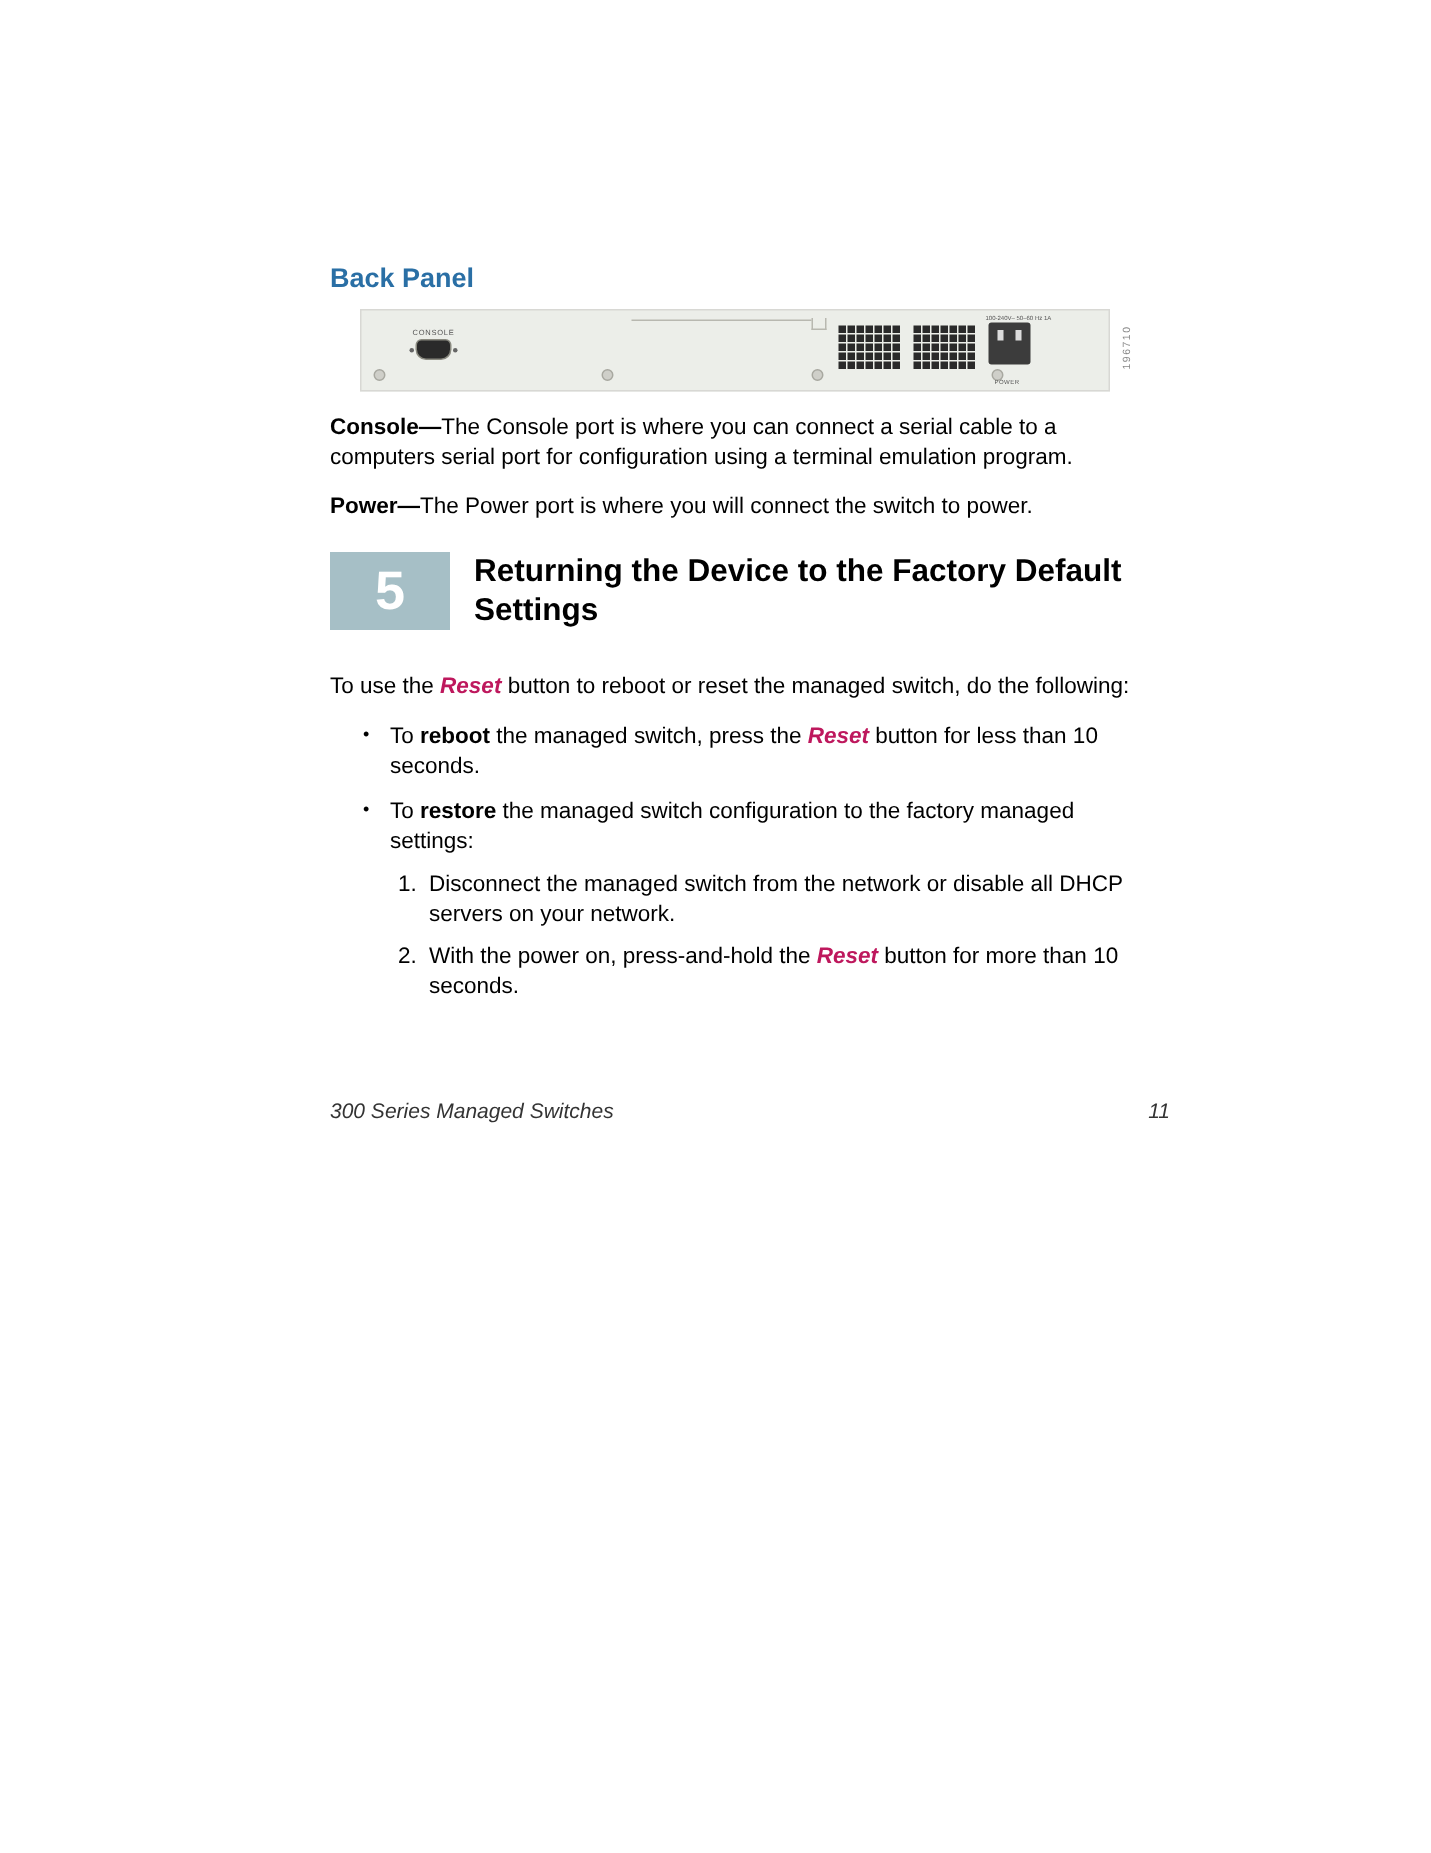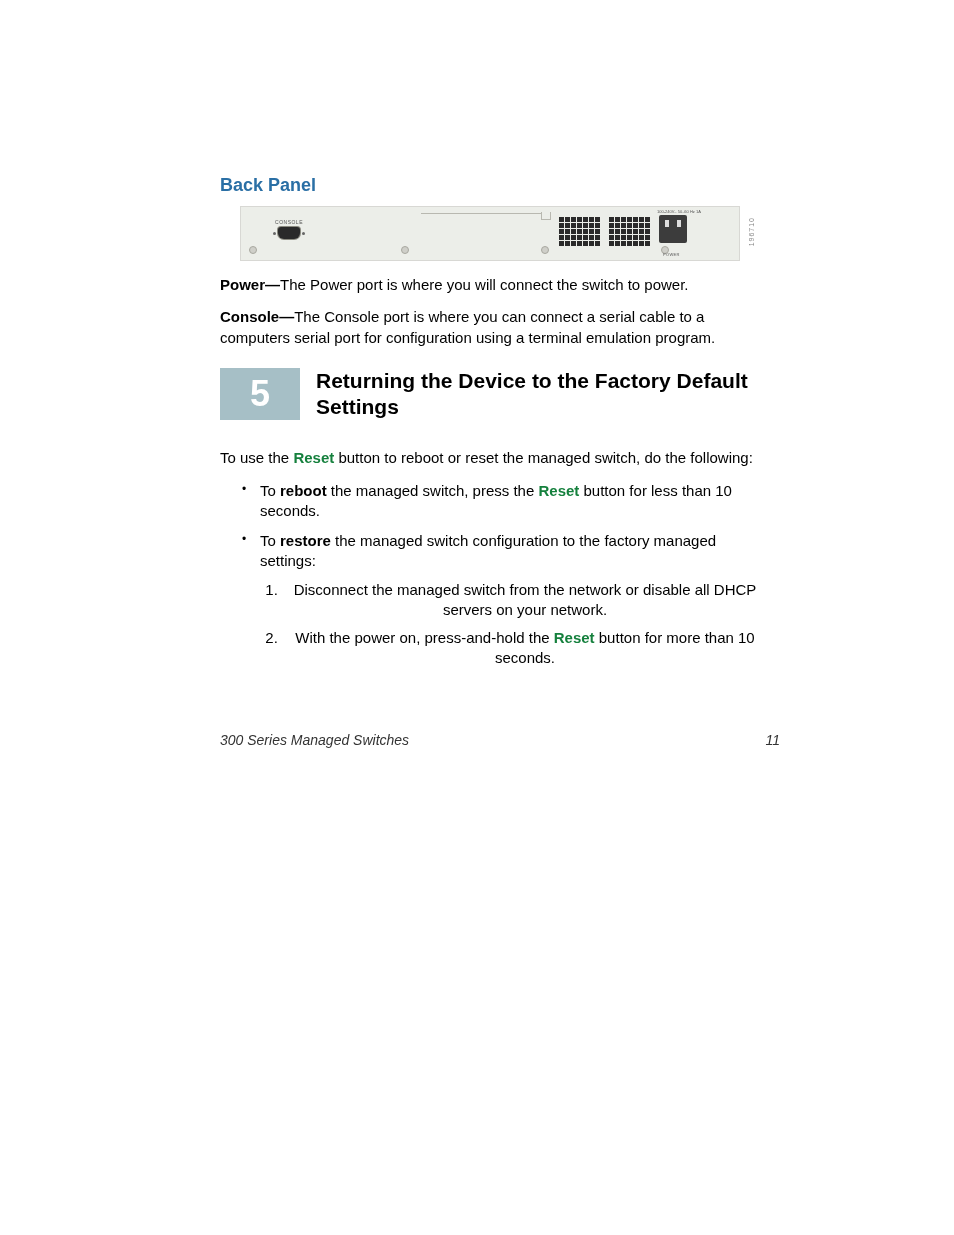--- a/index.html
+++ b/index.html
@@ -1,21 +1,21 @@
 <!DOCTYPE html>
 <html><head>
 <meta charset="utf-8">
 <style>
   * { box-sizing: border-box; margin: 0; padding: 0; }
   html, body { width: 954px; height: 1235px; background: #ffffff; font-family: Arial, Helvetica, sans-serif; color: #000; }
   .page { position: relative; width: 954px; height: 928px; padding: 175px 190px 0 220px; }
   .section-title { color: #2a6fa5; font-weight: bold; font-size: 18px; margin-bottom: 10px; }
   .body-text { font-size: 15px; line-height: 1.35; margin-bottom: 12px; }
   .bold { font-weight: bold; }
-  .reset-link { color: #15803d; font-weight: bold; }
+  .reset-link { color: #be185d; font-weight: bold; font-style: italic; }
 
   
   .panel-wrap { position: relative; width: 500px; height: 55px; margin: 10px 0 14px 20px; background: #eceee9; border: 1px solid #d8d8d4; }
   .screw { position: absolute; width: 8px; height: 8px; border-radius: 50%; background: #cfcfc9; border: 1px solid #a8a8a0; }
   .screw.s1 { left: 8px;  bottom: 6px; }
   .screw.s2 { left: 160px; bottom: 6px; }
   .screw.s3 { left: 300px; bottom: 6px; }
   .screw.s4 { left: 420px; bottom: 6px; }
   .console-group { position: absolute; left: 32px; top: 12px; }
   .console-label { font-size: 5px; color: #555; letter-spacing: 0.5px; margin-bottom: 2px; text-align: center; }
@@ -40,21 +40,21 @@
 
   
   .sec5 { display: flex; align-items: stretch; margin: 20px 0 28px 0; }
   .sec5-num { width: 80px; background: #a6bfc6; color: #fff; font-size: 36px; font-weight: bold; display: flex; align-items: center; justify-content: center; }
   .sec5-title { flex: 1; padding-left: 16px; font-size: 21px; font-weight: bold; line-height: 1.25; display: flex; align-items: center; }
 
   
   ul.bullets { list-style: none; margin: 6px 0 0 22px; }
   ul.bullets > li { position: relative; padding-left: 18px; font-size: 15px; line-height: 1.35; margin-bottom: 10px; }
   ul.bullets > li::before { content: "•"; position: absolute; left: 0; top: 0; font-size: 12px; }
-  ol.numbered { list-style: decimal; margin: 8px 0 0 22px; text-align: center; }
+  ol.numbered { list-style: decimal; margin: 8px 0 0 22px; }
   ol.numbered > li { font-size: 15px; line-height: 1.35; margin-bottom: 8px; padding-left: 4px; }
 
   
   .footer { position: absolute; left: 220px; right: 174px; bottom: 180px; display: flex; justify-content: space-between; font-size: 14px; font-style: italic; color: #333; }
 </style>
 </head>
 <body>
 
 <div class="page">
 
@@ -158,24 +158,24 @@
 50–60 Hz 1A</div>
       <div class="pg-block">
         <div class="prong p1"></div>
         <div class="prong p2"></div>
       </div>
       <div class="pg-label2">POWER</div>
       <div class="sidecode">196710</div>
     </div>
 
     <p class="body-text">
-      <span class="bold">Power—</span><span>The Power port is where you will connect the switch to power.</span>
+      <span class="bold">Console—</span><span>The Console port is where you can connect a serial cable to a computers serial port for configuration using a terminal emulation program.</span>
     </p>
     <p class="body-text">
-      <span class="bold">Console—</span><span>The Console port is where you can connect a serial cable to a computers serial port for configuration using a terminal emulation program.</span>
+      <span class="bold">Power—</span><span>The Power port is where you will connect the switch to power.</span>
     </p>
   </div>
 
   <div class="sec5">
     <div class="sec5-num">5</div>
     <div class="sec5-title">Returning the Device to the Factory Default Settings</div>
   </div>
 
   <p class="body-text">
     <span>To use the </span><span class="reset-link">Reset</span><span> button to reboot or reset the managed switch, do the following:</span>

